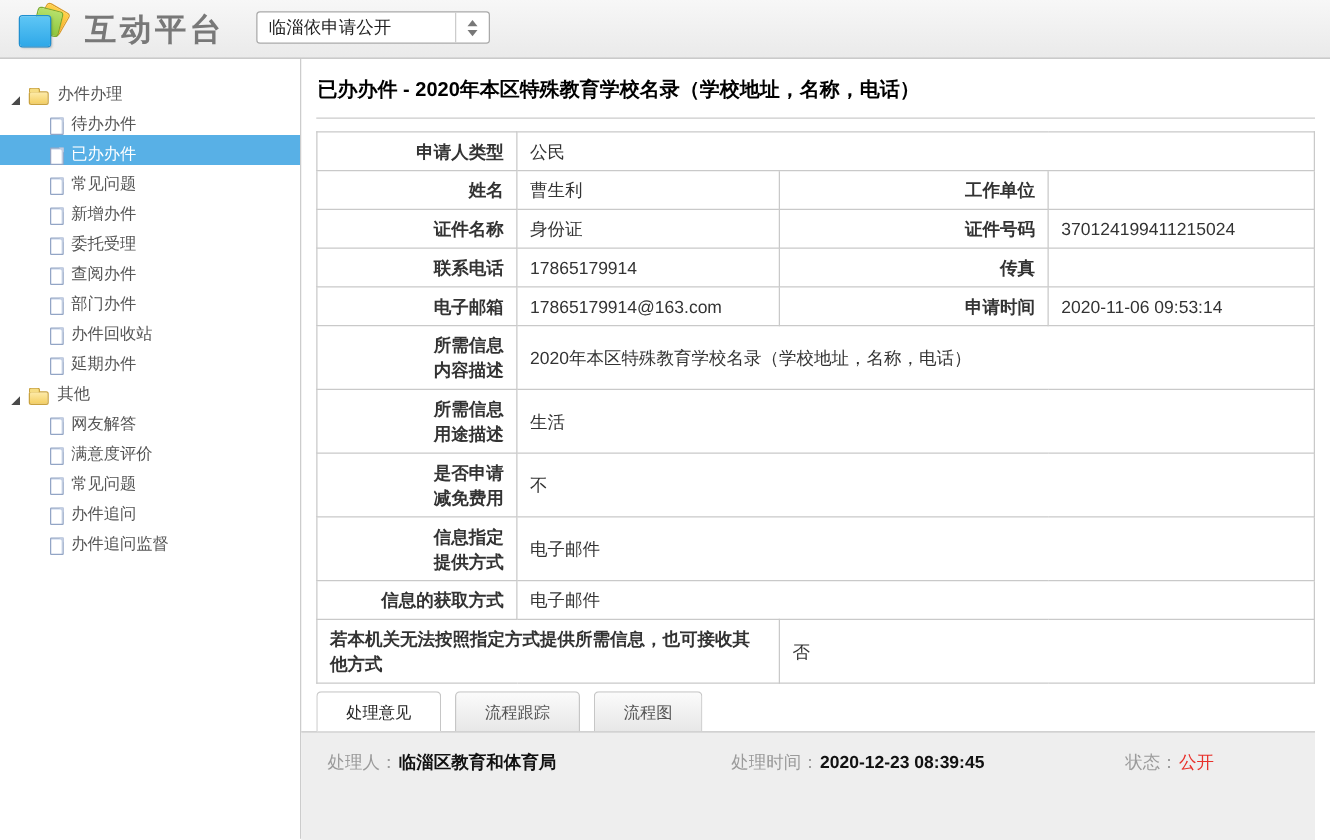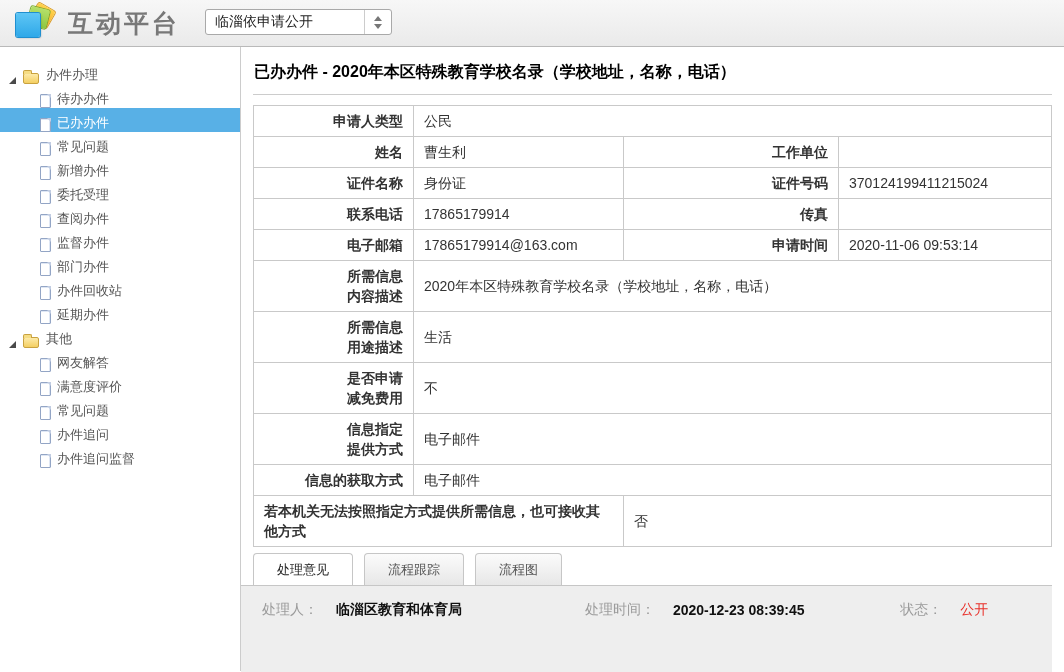--- a/index.html
+++ b/index.html
@@ -75,21 +75,21 @@
   .tabbar { margin-top:6px; display:flex; gap:11px; position:relative; z-index:2; }
   .tab { padding:7px 23px 6px; font-size:13px; color:#555;
     background:linear-gradient(#fbfbfb,#e7e7e7); border:1px solid #c6c6c6;
     border-bottom:none; border-radius:4px 4px 0 0; cursor:pointer; }
   .tab.active { background:#fff; color:#222; }
 
   
   .panel { background:#eeeeee; border-top:1px solid #c6c6c6;
     margin-left:-12px; height:99px; padding:15px 21px 0; }
   .meta-row { display:flex; align-items:center; }
-  .meta-group { display:flex; align-items:center; gap:18px; }
+  .meta-group { display:flex; gap:1px; }
   .mg-1 { flex:0 0 42%; } .mg-2 { flex:0 0 41%; } .mg-3 { flex:1; }
   .meta-label { font-size:14px; color:#9b9b9b; }
   .meta-value { font-size:14px; font-weight:bold; color:#111; }
   .meta-value.status { color:#e8302a; font-weight:normal; }
 </style>
 </head>
 <body>
 
 <div class="header">
   <div class="logo">
@@ -130,24 +130,20 @@
       <span class="doc-icon"></span>
       <span>新增办件</span>
     </div>
     <div class="tnode item">
       <span class="doc-icon"></span>
       <span>委托受理</span>
     </div>
     <div class="tnode item">
       <span class="doc-icon"></span>
       <span>查阅办件</span>
-    </div>
-    <div class="tnode item">
-      <span class="doc-icon"></span>
-      <span>监督办件</span>
     </div>
     <div class="tnode item">
       <span class="doc-icon"></span>
       <span>部门办件</span>
     </div>
     <div class="tnode item">
       <span class="doc-icon"></span>
       <span>办件回收站</span>
     </div>
     <div class="tnode item">

